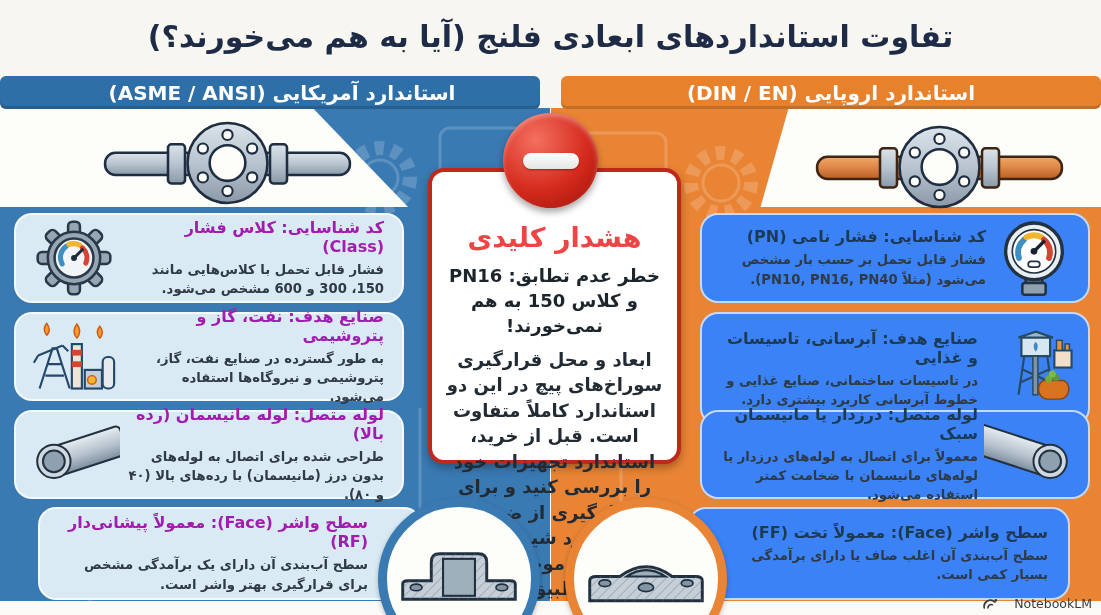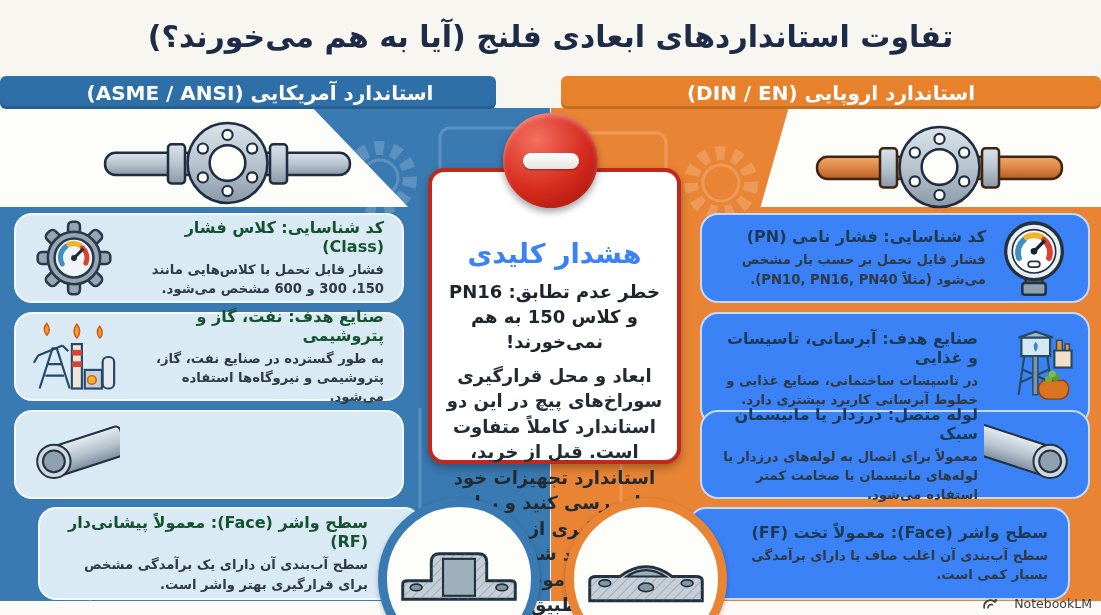--- a/index.html
+++ b/index.html
@@ -9,54 +9,54 @@
     background:#f8f6f1;font-family:"DejaVu Sans",sans-serif;
   }
   
   .title-band{position:absolute;left:0;top:0;width:1101px;height:72px;background:#f8f6f1;
     display:flex;align-items:center;justify-content:center;z-index:3;}
   .main-title{direction:rtl;font-size:30px;font-weight:bold;color:#1d2b47;letter-spacing:-.5px;}
   
   .header-bar{position:absolute;top:76px;height:33px;border-radius:6px;z-index:4;
     display:flex;align-items:center;justify-content:center;direction:rtl;
     color:#fff;font-weight:bold;font-size:20px;}
-  .header-american{left:0;width:496px;background:#2d6fa6;box-shadow:inset 0 -3px 0 rgba(0,0,0,.15);padding-left:24px;}
+  .header-american{left:0;width:540px;background:#2d6fa6;box-shadow:inset 0 -3px 0 rgba(0,0,0,.15);padding-left:24px;}
   .header-european{left:561px;width:540px;background:#e7812c;box-shadow:inset 0 -3px 0 rgba(0,0,0,.15);}
   
   .panel{position:absolute;top:108px;height:493px;z-index:1;}
   .panel-american{left:0;width:550px;background:#3a7ab2;}
   .panel-european{left:551px;width:550px;background:#e98434;}
   .pattern{position:absolute;top:108px;z-index:1;pointer-events:none;}
   .bottom-strip{position:absolute;left:0;top:601px;width:1101px;height:14px;background:#fbfaf6;z-index:3;}
   
   .hero{position:absolute;top:108px;height:99px;background:#fdfdfa;z-index:2;}
   .hero-left{left:0;width:680px;clip-path:polygon(0 0,46% 0,60% 100%,0 100%);}
   .hero-right{left:750px;width:351px;clip-path:polygon(11% 0,100% 0,100% 100%,3% 100%);}
   .flange-illu{position:absolute;z-index:3;}
   
   .card{position:absolute;border-radius:18px;display:flex;align-items:center;
     padding:8px 12px;z-index:3;border:2px solid rgba(255,255,255,.7);}
   .card-blue{background:#d9eaf4;}
   .card-peach{background:#3b82f6;}
   .card-icon{flex:0 0 92px;display:flex;align-items:center;justify-content:center;}
   .card-icon-sm{flex:0 0 84px;}
   .card-text{flex:1;direction:rtl;text-align:right;padding:0 6px;}
-  .card-title{font-size:16px;font-weight:bold;color:#14532d;margin-bottom:4px;}
+  .card-title{font-size:16px;font-weight:bold;color:#a21caf;margin-bottom:4px;}
   .card-peach .card-title{color:#1d3a55;}
   .card-body{font-size:13.2px;line-height:1.45;color:#2f3a45;font-weight:bold;}
   
   .flange-circle{position:absolute;top:498px;width:162px;height:162px;border-radius:50%;
     background:#fdfdfa;z-index:5;display:flex;align-items:center;justify-content:center;}
   .ring-blue{left:378px;border:9px solid #3a7ab2;box-shadow:0 2px 5px rgba(0,0,0,.25);}
   .ring-orange{left:565px;border:9px solid #e98434;box-shadow:0 2px 5px rgba(0,0,0,.25);}
   
   .warn-card{position:absolute;left:428px;top:168px;width:253px;height:296px;background:#fff;
     border:4px solid #c0281c;border-radius:16px;z-index:4;padding:50px 12px 8px;
     direction:rtl;text-align:center;box-shadow:0 4px 8px rgba(0,0,0,.3);}
-  .warn-title{color:#3b82f6;font-size:27px;font-weight:bold;margin-bottom:10px;margin-top:16px;}
+  .warn-title{color:#ef4444;font-size:27px;font-weight:bold;margin-bottom:10px;}
   .warn-lead{color:#1c242c;font-size:18px;font-weight:bold;line-height:1.4;margin-bottom:8px;}
   .warn-body{color:#222b33;font-size:18px;font-weight:bold;line-height:1.42;}
   .no-entry{position:absolute;left:503px;top:113px;width:95px;height:95px;border-radius:50%;
     background:radial-gradient(circle at 35% 28%,#f4705f,#d52b1e 55%,#9d1007);
     z-index:5;display:flex;align-items:center;justify-content:center;
     box-shadow:0 4px 7px rgba(0,0,0,.35), inset 0 3px 5px rgba(255,255,255,.35);}
   .no-entry-bar{width:56px;height:16px;border-radius:8px;
     background:linear-gradient(#ffffff,#e4e4e4);box-shadow:0 1px 2px rgba(0,0,0,.4);}
   
   .watermark{position:absolute;right:9px;top:596px;z-index:6;display:flex;align-items:center;
@@ -220,20 +220,24 @@
               <stop offset="1" stop-color="#7f8fa0"></stop>
           </linearGradient>
         </defs>
         <g transform="rotate(-18 80 55)">
           <rect x="30" y="30" width="140" height="52" rx="8" fill="url(#pipeL)" stroke="#24313f" stroke-width="3.5"></rect>
         </g>
         <circle cx="45" cy="66" r="29" fill="#cfd9e2" stroke="#24313f" stroke-width="3.5"></circle>
         <circle cx="45" cy="66" r="19" fill="#8fa0b0" stroke="#24313f" stroke-width="3.5"></circle>
       </svg>
     </div>
+    <div class="card-text">
+      <div class="card-title">لوله متصل: لوله مانیسمان (رده بالا)</div>
+      <div class="card-body">طراحی شده برای اتصال به لوله‌های بدون درز (مانیسمان) با رده‌های بالا (۴۰ و ۸۰).</div>
+    </div>
   </div>
 
   <div class="card card-blue" style="left:38px;top:507px;width:384px;height:93px;padding-left:14px;padding-right:46px">
     <div class="card-text">
       <div class="card-title">سطح واشر (Face): معمولاً پیشانی‌دار (RF)</div>
       <div class="card-body">سطح آب‌بندی آن دارای یک برآمدگی مشخص برای قرارگیری بهتر واشر است.</div>
     </div>
   </div>
 
   <div class="card card-peach" style="left:700px;top:213px;width:390px;height:90px;flex-direction:row-reverse">

